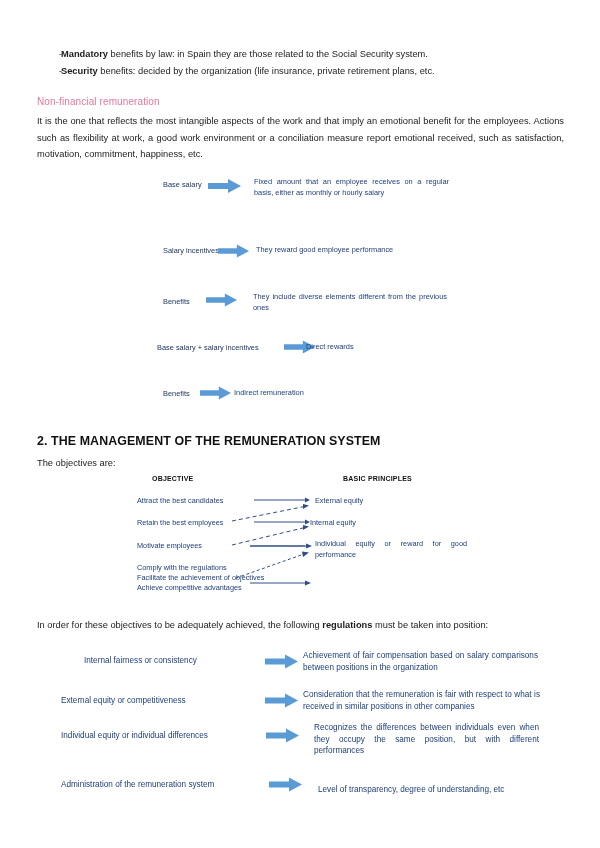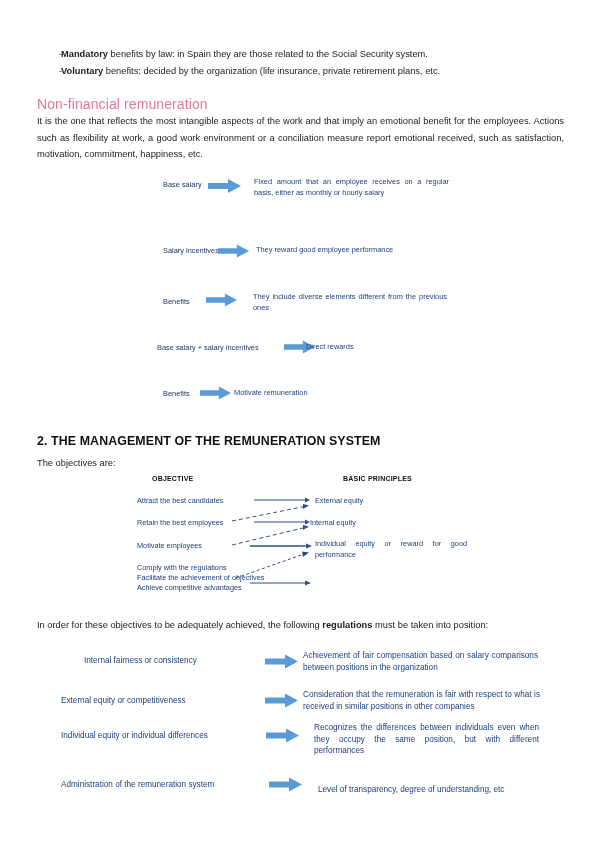--- a/index.html
+++ b/index.html
@@ -43,21 +43,21 @@
     box-sizing: border-box;
     color: #3a3a3a;
   }
   .bullet-text { flex: 1 1 auto; }
   .bullet-text b { font-weight: 700; }
 
   .pink-heading {
     position: absolute;
     left: 37px;
     top: 96px;
-    font-size: 14px;
+    font-size: 10px;
     color: #e0789c;
     letter-spacing: 0.1px;
   }
 
   .para {
     position: absolute;
     font-size: 9.3px;
     line-height: 16.5px;
     color: #1c1c1c;
     text-align: justify;
@@ -149,21 +149,21 @@
 
 <div class="page">
 
   <div class="bullet-list">
     <div class="bullet-row">
       <span class="bullet-dash">-</span>
       <span class="bullet-text"><b>Mandatory</b><span> benefits by law: in Spain they are those related to the Social Security system.</span></span>
     </div>
     <div class="bullet-row">
       <span class="bullet-dash">-</span>
-      <span class="bullet-text"><b>Voluntary</b><span> benefits: decided by the organization (life insurance, private retirement plans, etc.</span></span>
+      <span class="bullet-text"><b>Security</b><span> benefits: decided by the organization (life insurance, private retirement plans, etc.</span></span>
     </div>
   </div>
 
   <div class="pink-heading">Non-financial remuneration</div>
 
   <div class="para" id="intro-para">It is the one that reflects the most intangible aspects of the work and that imply an emotional benefit for the employees. Actions such as flexibility at work, a good work environment or a conciliation measure report emotional received, such as satisfaction, motivation, commitment, happiness, etc.</div>
 
   <div class="d1-label" style="left:163px; top:180px;">Base salary</div>
   <span class="arrow" style="left:208px; top:179px;">
     <svg width="34" height="14" viewBox="0 0 34 14">
@@ -195,21 +195,21 @@
       </svg>
   </span>
   <div class="d1-desc" style="left:306px; top:342px; width:150px;">Direct rewards</div>
 
   <div class="d1-label" style="left:163px; top:389px;">Benefits</div>
   <span class="arrow" style="left:200px; top:386px;">
     <svg width="32" height="14" viewBox="0 0 34 14">
         <path d="M0 4 H20 V0 L33 7 L20 14 V10 H0 Z" fill="#5b9bd5"></path>
       </svg>
   </span>
-  <div class="d1-desc" style="left:234px; top:388px; width:160px;">Motivate remuneration</div>
+  <div class="d1-desc" style="left:234px; top:388px; width:160px;">Indirect remuneration</div>
 
   <div class="section-heading">2. THE MANAGEMENT OF THE REMUNERATION SYSTEM</div>
   <div class="para" id="objectives-lead">The objectives are:</div>
 
   <div class="tbl-head" style="left:152px; top:475px;">OBJECTIVE</div>
   <div class="tbl-head" style="left:343px; top:475px;">BASIC PRINCIPLES</div>
 
   <svg class="connector-layer">
 
     <line x1="254" y1="500" x2="305" y2="500" stroke="#2f4f86" stroke-width="1"></line>

